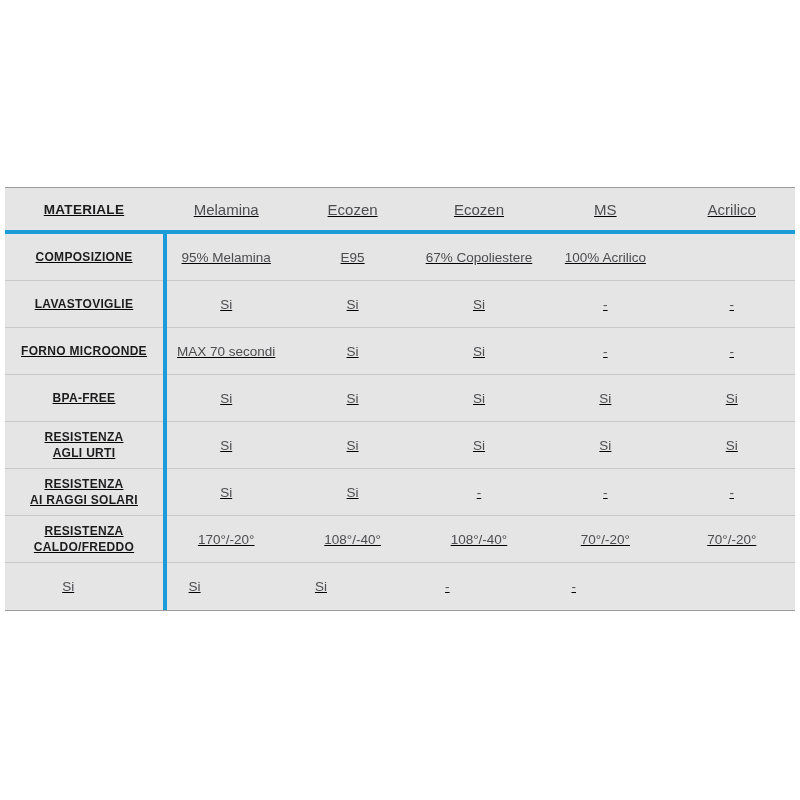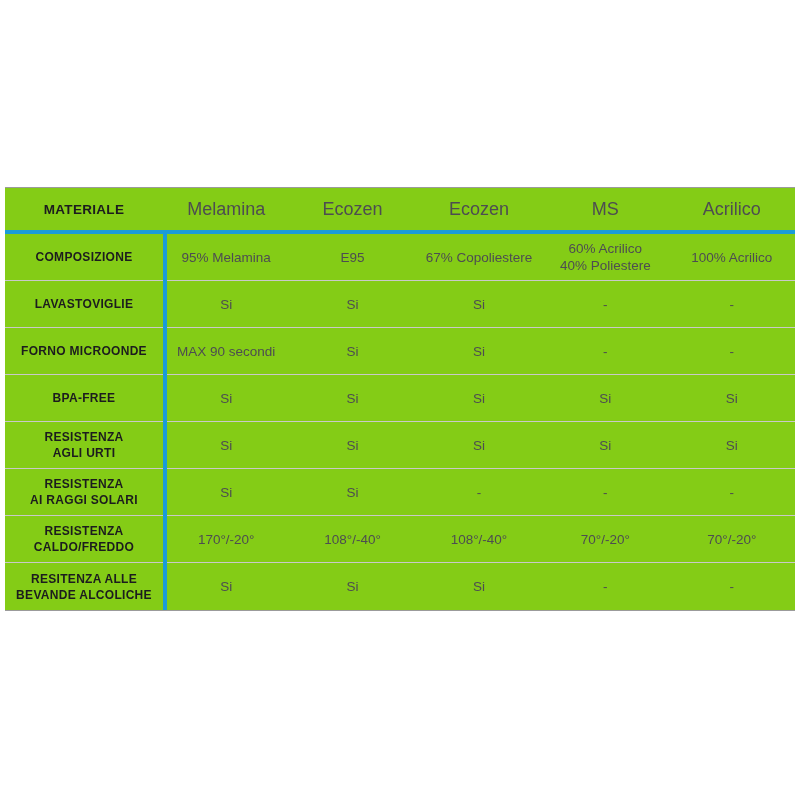--- a/index.html
+++ b/index.html
@@ -9,21 +9,22 @@
     font-family: "Liberation Sans", "DejaVu Sans", sans-serif;
   }
   body { position: relative; overflow: hidden; }
 
   .spec-table {
     position: absolute;
     left: 5px; top: 187px;
     width: 790px;
     border-top: 1px solid #9b9b9b;
     border-bottom: 1px solid #9b9b9b;
-    background: #84cc16;
+    background: #e5e5e5;
+    text-decoration: underline;
   }
 
   .row {
     display: flex;
     align-items: center;
     height: 47px;
     border-bottom: 1px solid #c9c9c9;
   }
   .row:last-child { border-bottom: none; }
 
@@ -46,21 +47,21 @@
     letter-spacing: 0.3px;
     color: #1c1c1e;
     text-transform: uppercase;
   }
   .value-cell {
     font-size: 13.5px;
     line-height: 17px;
     color: #4d4d51;
   }
   .header-col {
-    font-size: 18px;
+    font-size: 15px;
     color: #4d4d51;
   }
   .header-label {
     font-weight: bold;
     font-size: 13.5px;
     letter-spacing: 0.3px;
     color: #1c1c1e;
   }
 
   .v-divider {
@@ -87,37 +88,35 @@
     <div class="cell col-val header-col">Ecozen</div>
     <div class="cell col-val header-col">MS</div>
     <div class="cell col-val header-col">Acrilico</div>
   </div>
 
   <div class="row">
     <div class="cell col-label label-cell">COMPOSIZIONE</div>
     <div class="cell col-val value-cell">95% Melamina</div>
     <div class="cell col-val value-cell">E95</div>
     <div class="cell col-val value-cell">67% Copoliestere</div>
-    <div class="cell col-val value-cell">60% Acrilico
-40% Poliestere</div>
     <div class="cell col-val value-cell">100% Acrilico</div>
   </div>
 
   <div class="row">
     <div class="cell col-label label-cell">LAVASTOVIGLIE</div>
     <div class="cell col-val value-cell">Si</div>
     <div class="cell col-val value-cell">Si</div>
     <div class="cell col-val value-cell">Si</div>
     <div class="cell col-val value-cell">-</div>
     <div class="cell col-val value-cell">-</div>
   </div>
 
   <div class="row">
     <div class="cell col-label label-cell">FORNO MICROONDE</div>
-    <div class="cell col-val value-cell">MAX 90 secondi</div>
+    <div class="cell col-val value-cell">MAX 70 secondi</div>
     <div class="cell col-val value-cell">Si</div>
     <div class="cell col-val value-cell">Si</div>
     <div class="cell col-val value-cell">-</div>
     <div class="cell col-val value-cell">-</div>
   </div>
 
   <div class="row">
     <div class="cell col-label label-cell">BPA-FREE</div>
     <div class="cell col-val value-cell">Si</div>
     <div class="cell col-val value-cell">Si</div>
@@ -150,22 +149,20 @@
     <div class="cell col-label label-cell">RESISTENZA
 CALDO/FREDDO</div>
     <div class="cell col-val value-cell">170°/-20°</div>
     <div class="cell col-val value-cell">108°/-40°</div>
     <div class="cell col-val value-cell">108°/-40°</div>
     <div class="cell col-val value-cell">70°/-20°</div>
     <div class="cell col-val value-cell">70°/-20°</div>
   </div>
 
   <div class="row">
-    <div class="cell col-label label-cell">RESITENZA ALLE
-BEVANDE ALCOLICHE</div>
     <div class="cell col-val value-cell">Si</div>
     <div class="cell col-val value-cell">Si</div>
     <div class="cell col-val value-cell">Si</div>
     <div class="cell col-val value-cell">-</div>
     <div class="cell col-val value-cell">-</div>
   </div>
 
 </div>
 
 </body></html>

